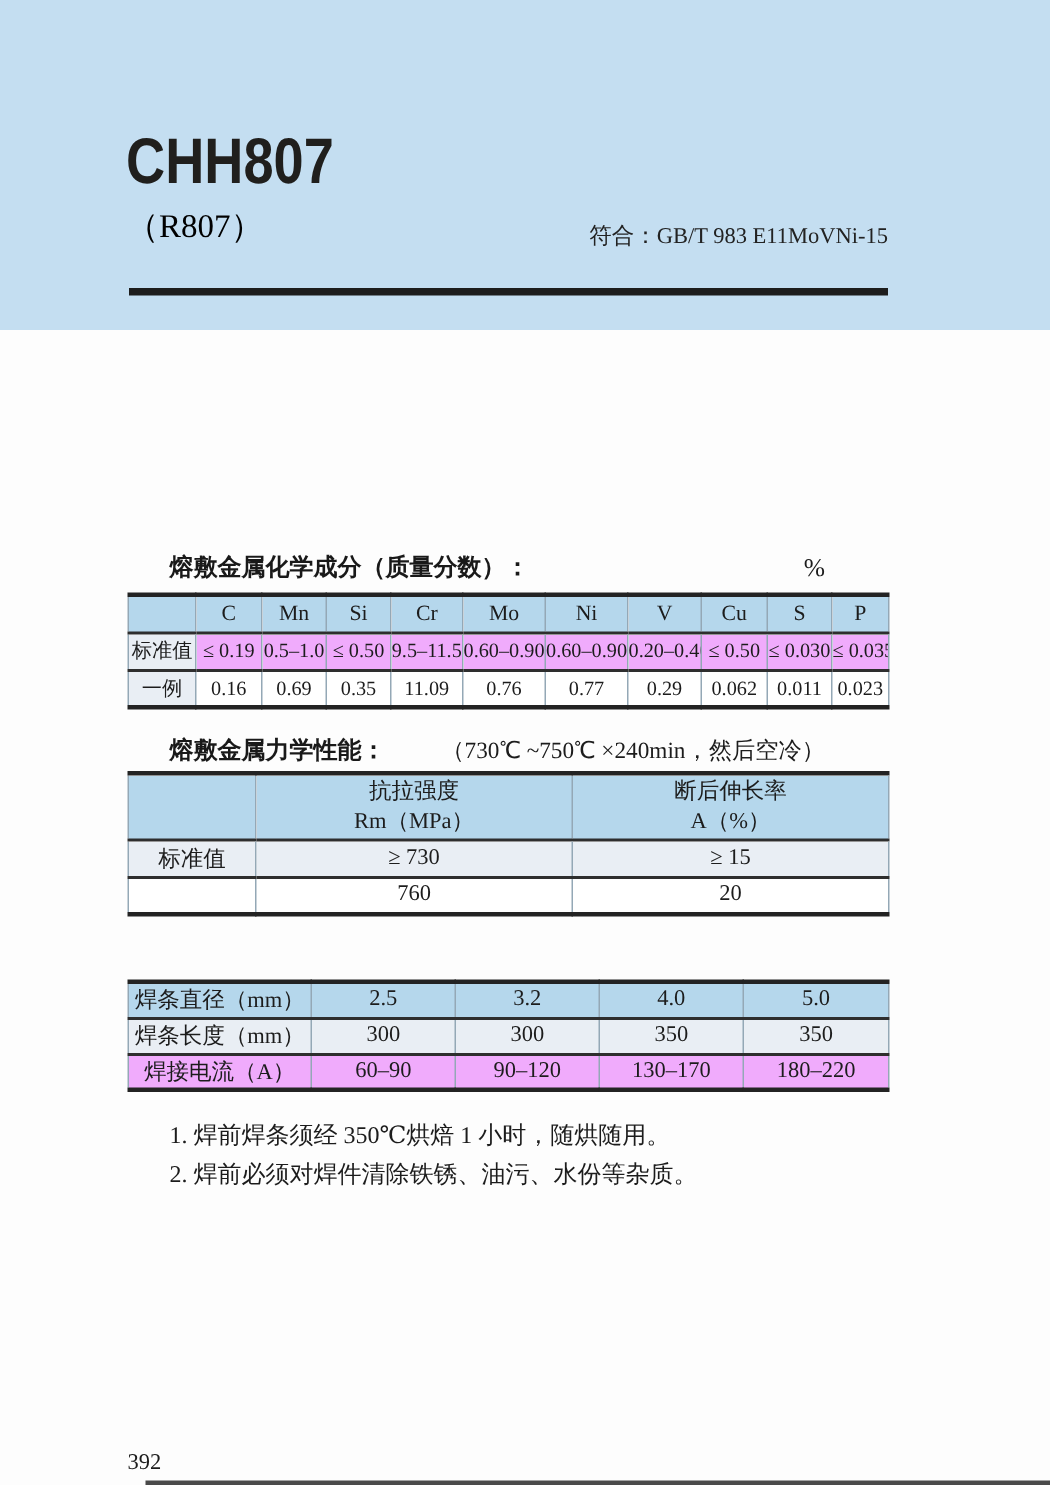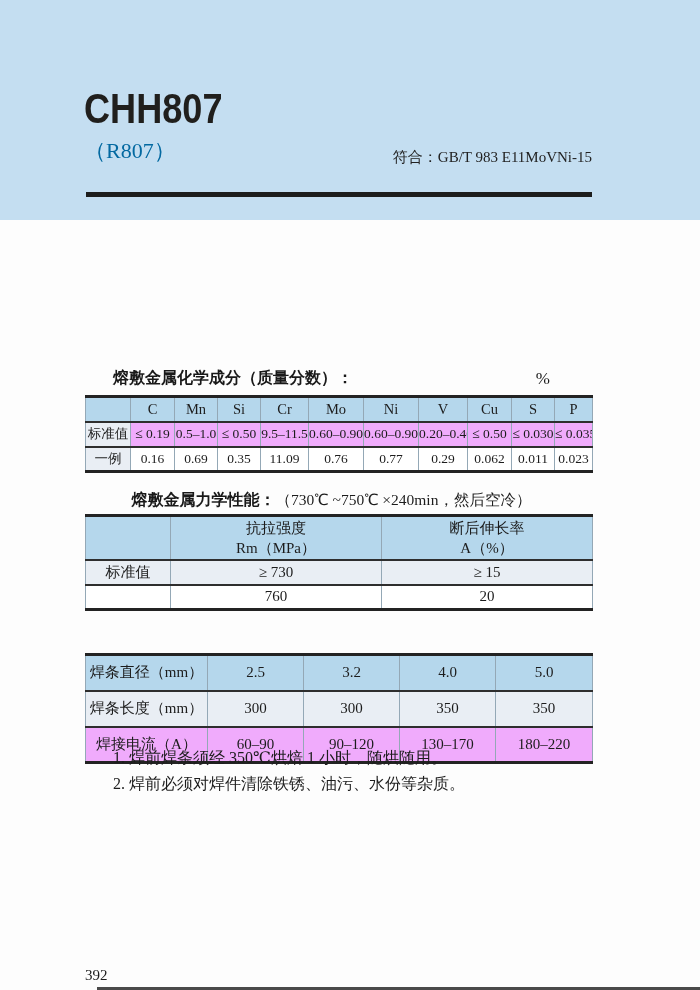--- a/index.html
+++ b/index.html
@@ -10,21 +10,21 @@
     color:#1c1c1c;
   }
   .band { position:absolute; top:0; left:0; width:700px; height:220px; background:#c4def1; }
   .model {
     position:absolute; left:84px; top:84px;
     font-family:"Liberation Sans","DejaVu Sans",sans-serif;
     font-weight:bold; font-size:43px; color:#201f1d;
     transform:scaleX(0.84); transform-origin:left center; letter-spacing:0;
     white-space:nowrap;
   }
-  .alias { position:absolute; left:84px; top:136px; font-size:22px; color:#0369a1; }
+  .alias { position:absolute; left:84px; top:136px; font-size:22px; color:#000000; }
   .standard { position:absolute; top:148px; right:108px; font-size:15px; color:#222; }
   .rule { position:absolute; left:86px; top:192px; width:506px; height:5px; background:#1d1d1d; }
 
   .intro {
     position:absolute; left:85px; top:243px; width:509px;
     font-size:16.5px; line-height:27.6px; text-align:justify;
   }
   .intro p { margin:0; text-indent:2em; }
   .intro b { font-weight:bold; }
 
@@ -59,21 +59,21 @@
   #chem-table { left:85px; top:395px; width:507px; font-size:13.5px; }
   #chem-table tr { height:25px; }
   #chem-table th { font-size:14.5px; }
 
   #mech-table { left:85px; top:514px; width:507px; font-size:15px; }
   #mech-table tr.head-row { height:44px; }
   #mech-table tr.data-row { height:25px; }
   #mech-table .two-line div { line-height:20px; }
 
   #cur-table { left:85px; top:653px; width:507px; font-size:15px; }
-  #cur-table tr { height:36px; }
+  #cur-table tr { height:24px; }
 
   .notes { position:absolute; left:113px; top:745px; font-size:16px; }
   .notes .sec-title-bold { display:block; margin-bottom:4px; }
   .notes p { margin:0; line-height:25.5px; }
 
   .page-number { position:absolute; left:85px; top:967px; font-size:15px; }
   .bottom-edge { position:absolute; left:97px; bottom:0; width:603px; height:3px; background:#4a4a4a; }
   sup { font-size:10px; }
 </style>
 </head>
@@ -144,21 +144,21 @@
       <td>0.76</td>
       <td>0.77</td>
       <td>0.29</td>
       <td>0.062</td>
       <td>0.011</td>
       <td>0.023</td>
     </tr>
   </tbody>
     </table>
 
-  <div class="chem-title-row" style="top:490px; width:437px; justify-content:center;">
+  <div class="chem-title-row" style="top:490px; width:437px; justify-content:space-between;">
     <span class="sec-title-bold">熔敷金属力学性能：</span>
     <span class="sec-note">（730℃ ~750℃ ×240min，然后空冷）</span>
   </div>
 
   <table class="dtable" id="mech-table">
     <colgroup>
       <col style="width:85px">
         <col style="width:211px">
         <col style="width:211px">
     </colgroup>

